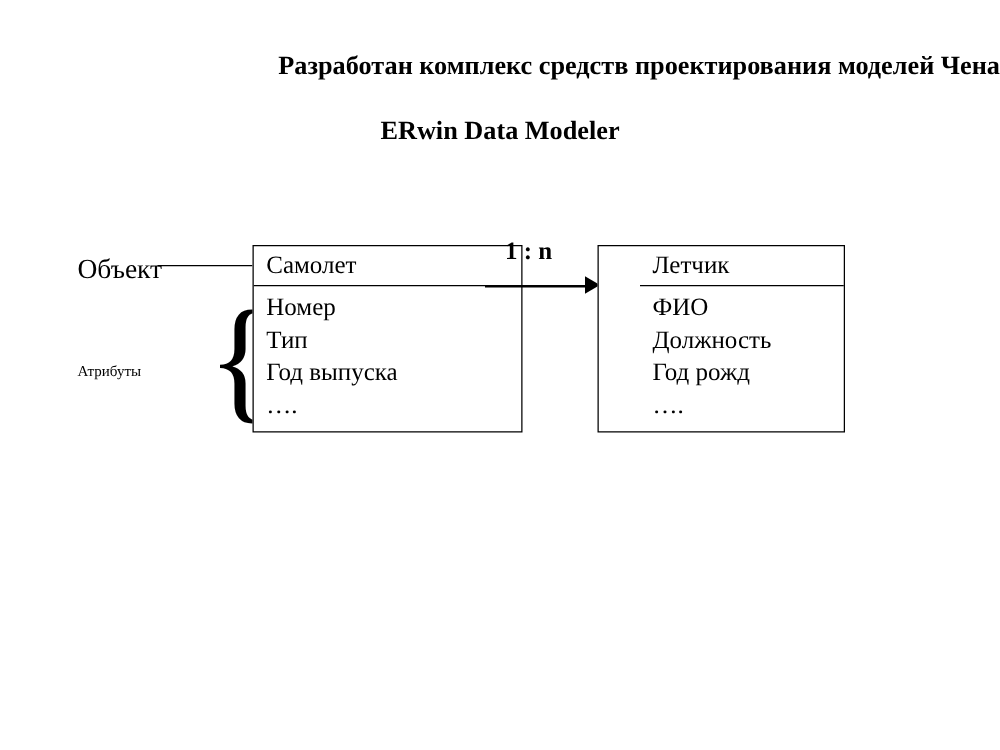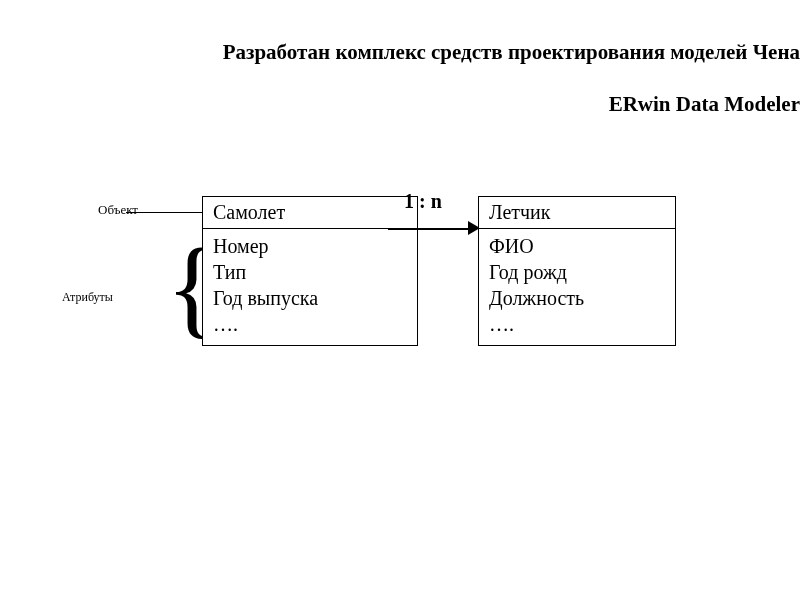--- a/index.html
+++ b/index.html
@@ -18,30 +18,29 @@
       width: 100%;
       text-align: right;
       font-weight: bold;
       font-size: 21px;
     }
     .subtitle {
       position: absolute;
       top: 92px;
       left: 0;
       width: 100%;
-      text-align: right;
+      text-align: center;
       font-weight: bold;
       font-size: 21px;
     }
     .label-object {
       position: absolute;
       top: 202px;
       left: 62px;
-      font-size: 13px;
-      margin-left: 36px;
+      font-size: 22px;
     }
     .label-attrs {
       position: absolute;
       top: 290px;
       left: 62px;
       font-size: 12px;
     }
     .object-line {
       position: absolute;
       top: 212px;
@@ -76,20 +75,21 @@
     }
     .entity-left {
       top: 196px;
       left: 202px;
       width: 216px;
     }
     .entity-right {
       top: 196px;
       left: 478px;
       width: 198px;
+      padding-left: 33px;
     }
     .cardinality {
       position: absolute;
       top: 190px;
       left: 404px;
       font-weight: bold;
       font-size: 20px;
     }
     .arrow-line {
       position: absolute;
@@ -133,17 +133,17 @@
 </div>
 
 <div class="cardinality">1 : n</div>
 <div class="arrow-line"></div>
 <div class="arrow-head"></div>
 
 <div class="entity-box entity-right">
   <div class="entity-header">Летчик</div>
   <div class="entity-attrs">
     <div>ФИО</div>
+    <div>Должность</div>
     <div>Год рожд</div>
-    <div>Должность</div>
     <div>….</div>
   </div>
 </div>
 
 </body></html>

